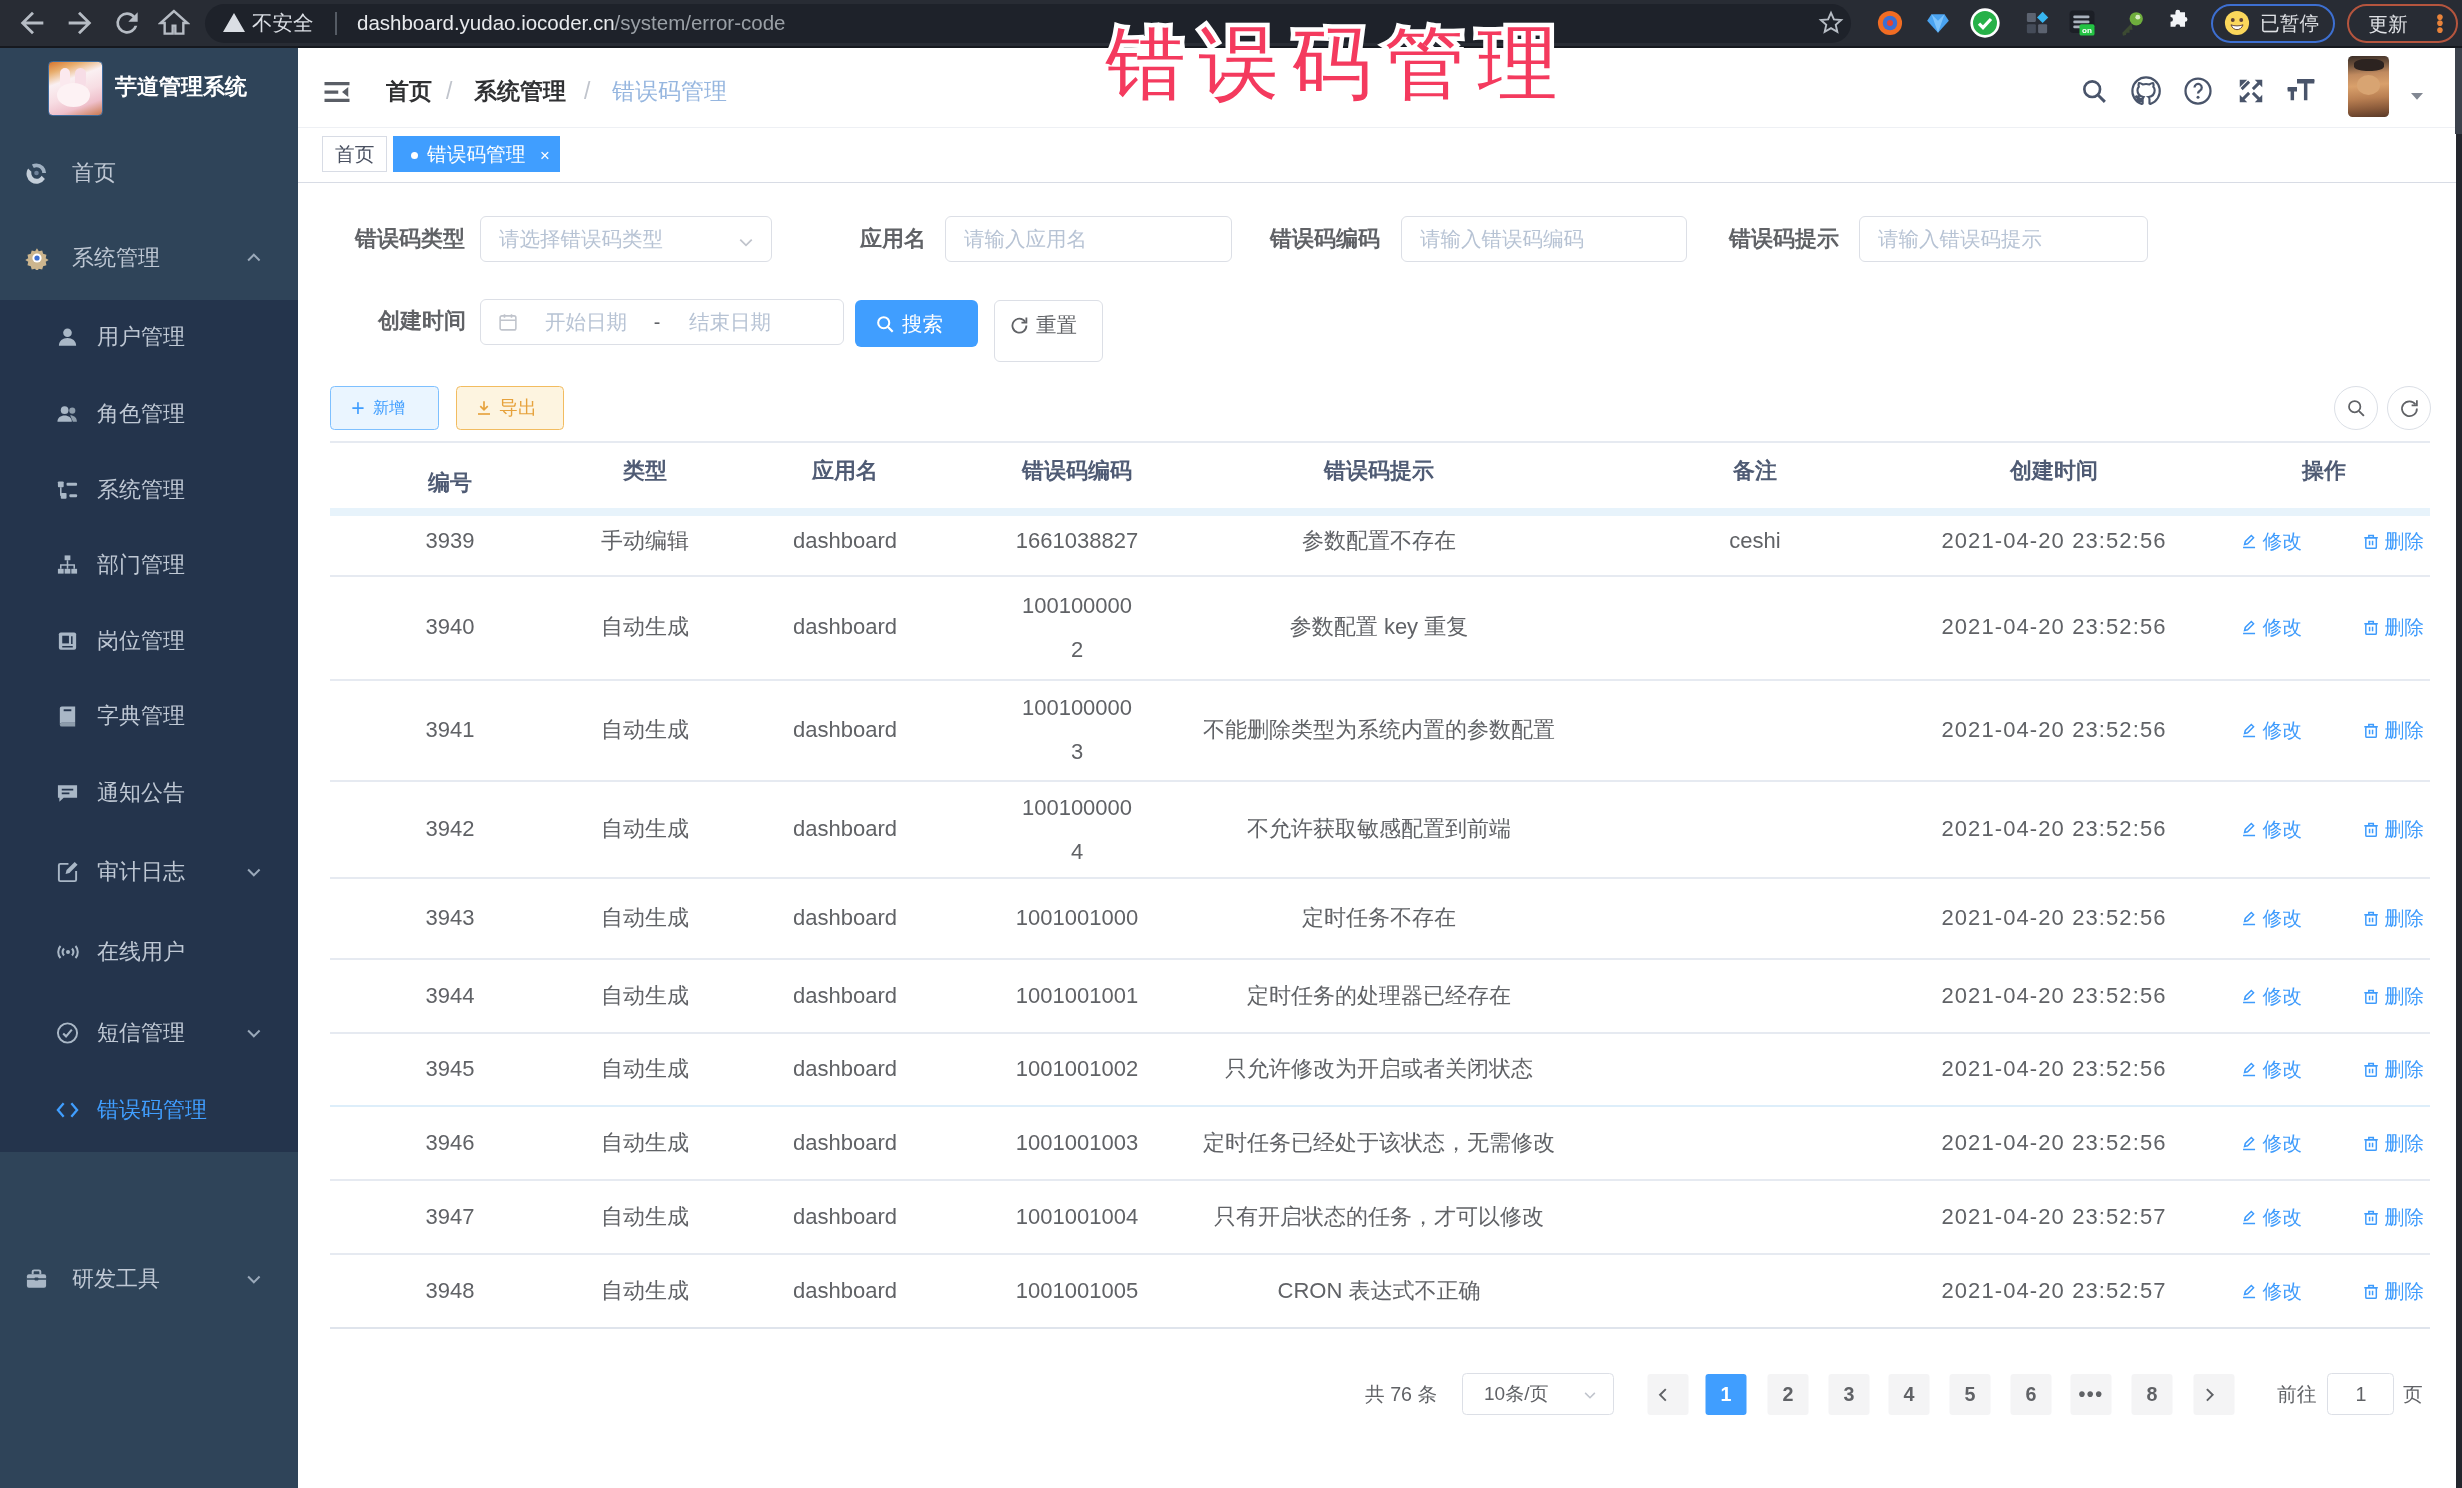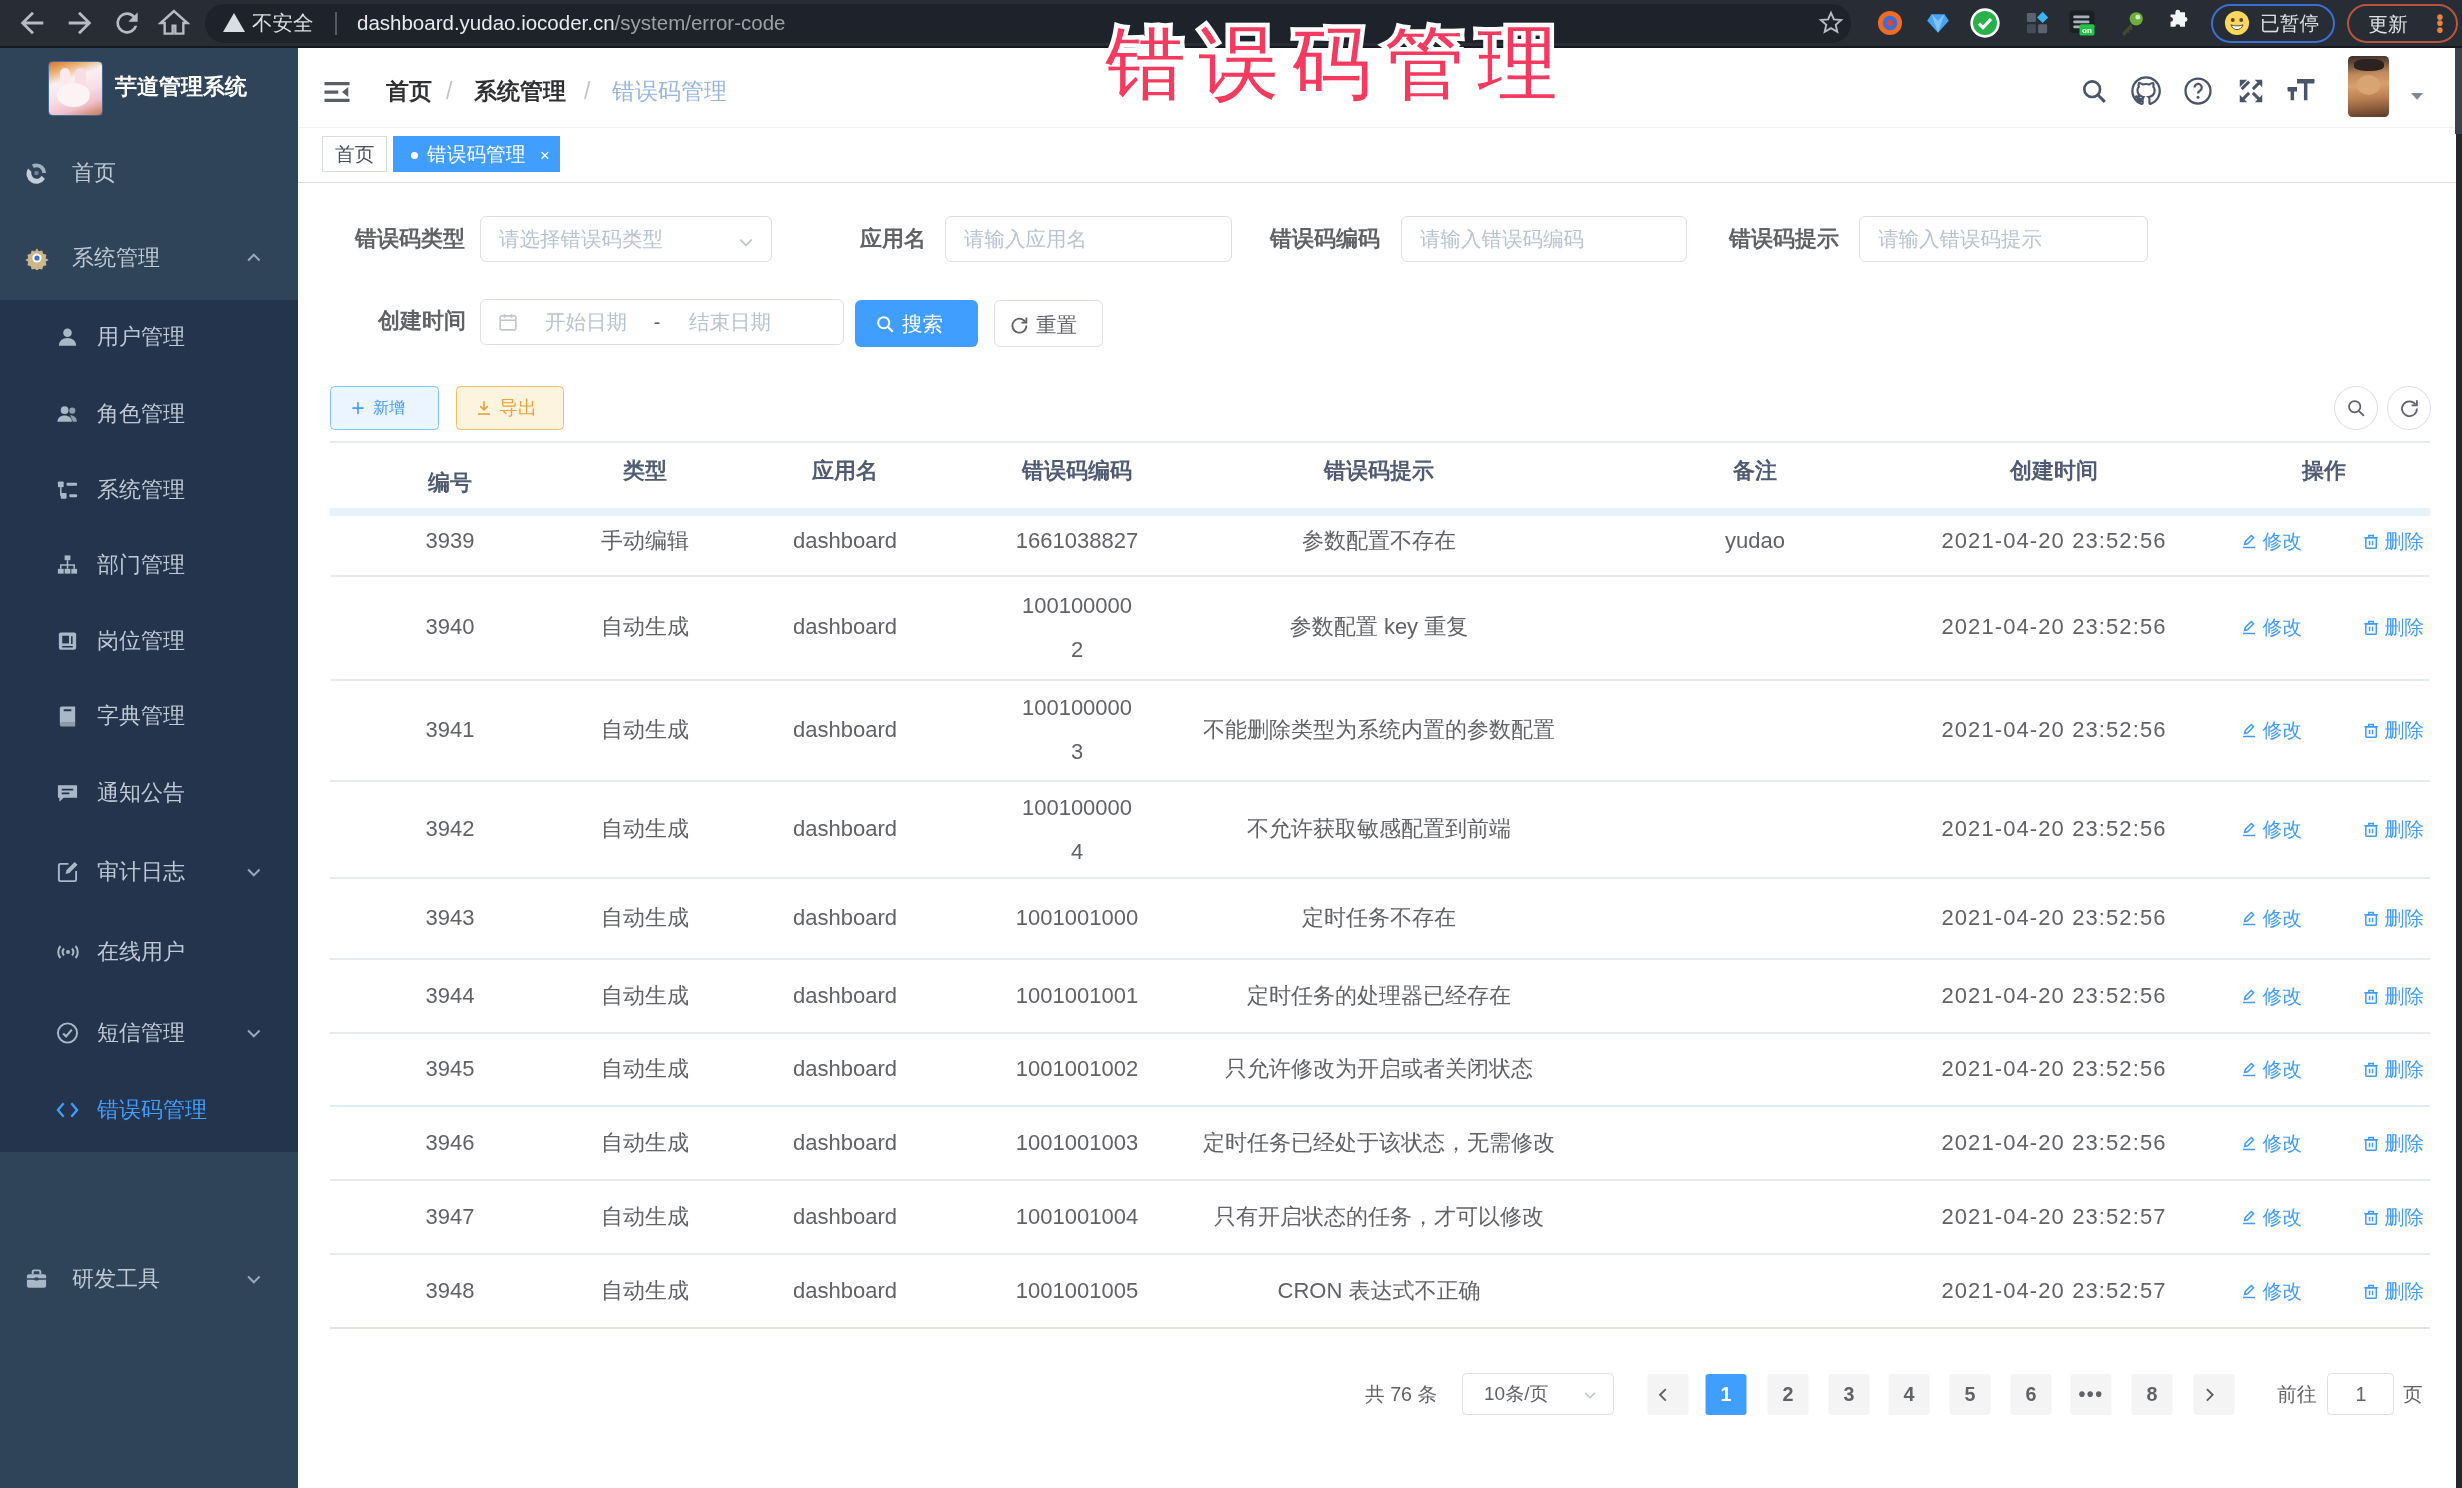--- a/index.html
+++ b/index.html
@@ -339,21 +339,21 @@
     <div class="cc" style="left:176px;top:22px;color:#606266;font-size:19.7px;">-</div>
     <div class="cc ph" style="left:249px;top:22px;">结束日期</div>
   </div>
   <div class="a" style="left:855px;top:300px;width:123px;height:47px;border-radius:6px;background:#409eff;">
     <svg class="cc" style="left:30px;top:23.5px;" width="20.5" height="20.5" viewBox="0 0 24 24">
         <circle cx="10.5" cy="10.5" r="6.5" fill="none" stroke="#fff" stroke-width="2.4"></circle>
         <path d="M15.5 15.5L21 21" stroke="#fff" stroke-width="2.6"></path>
       </svg>
     <div class="cl" style="left:47px;top:23.5px;color:#fff;font-size:20.5px;">搜索</div>
   </div>
-  <div class="a" style="left:994px;top:300px;width:109px;height:47px;border-radius:6px;background:#fff;border:1.5px solid #dcdfe6;">
+  <div class="a" style="left:994px;top:300px;width:109px;height:62px;border-radius:6px;background:#fff;border:1.5px solid #dcdfe6;">
     <svg class="cc" style="left:24px;top:23.5px;" width="19.7" height="19.7" viewBox="0 0 24 24">
         <path d="M19.5 8A8.5 8.5 0 1 0 21 12.5" fill="none" stroke="#606266" stroke-width="2.2"></path>
         <path d="M21 3v6h-6" fill="none" stroke="#606266" stroke-width="2.2"></path>
       </svg>
     <div class="cl" style="left:41px;top:23.5px;color:#606266;font-size:20.5px;">重置</div>
   </div>
 
   <div class="a" style="left:330px;top:386px;width:109px;height:44px;border-radius:4.5px;background:#eaf5ff;border:1.5px solid #7ec0ff;">
     <div class="cc" style="left:27px;top:20.5px;color:#409eff;font-size:23px;font-weight:400;">+</div>
     <div class="cl" style="left:42px;top:20.5px;color:#409eff;font-size:16px;">新增</div>
@@ -398,21 +398,21 @@
   <div class="hline" style="left:330px;top:1105px;width:2100px;background:#ddeefa;"></div>
   <div class="hline" style="left:330px;top:1179px;width:2100px;"></div>
   <div class="hline" style="left:330px;top:1253px;width:2100px;"></div>
   <div class="hline" style="left:330px;top:1327px;width:2100px;background:#dfe4ec;"></div>
 
   <div class="cc td" style="left:450px;top:541px;">3939</div>
   <div class="cc td" style="left:645px;top:541px;">手动编辑</div>
   <div class="cc td" style="left:845px;top:541px;">dashboard</div>
   <div class="cc td" style="left:1077px;top:541px;">1661038827</div>
   <div class="cc td" style="left:1379px;top:541px;">参数配置不存在</div>
-  <div class="cc td" style="left:1755px;top:541px;">yudao</div>
+  <div class="cc td" style="left:1755px;top:541px;">ceshi</div>
   <div class="cc td" style="left:2054px;top:541px;letter-spacing:1.1px;">2021-04-20 23:52:56</div>
   <div class="cc op" style="left:2271px;top:541px;display:inline-flex;align-items:center;"><svg width="18" height="18" viewBox="0 0 24 24" style="margin-right:4.5px;">
         <path d="M4 20h16" stroke="#3e9bfc" stroke-width="2"></path>
         <path d="M6 16l1-4 8-8 3 3-8 8z" fill="none" stroke="#3e9bfc" stroke-width="2"></path>
       </svg>修改</div>
   <div class="cc op" style="left:2393px;top:541px;display:inline-flex;align-items:center;"><svg width="18" height="18" viewBox="0 0 24 24" style="margin-right:4.5px;">
         <rect x="5" y="7" width="14" height="14" rx="1.5" fill="none" stroke="#3e9bfc" stroke-width="2"></rect>
         <path d="M3 7h18M9 7V4h6v3M10 11v6M14 11v6" fill="none" stroke="#3e9bfc" stroke-width="2"></path>
       </svg>删除</div>
   <div class="cc td" style="left:450px;top:627px;">3940</div>

